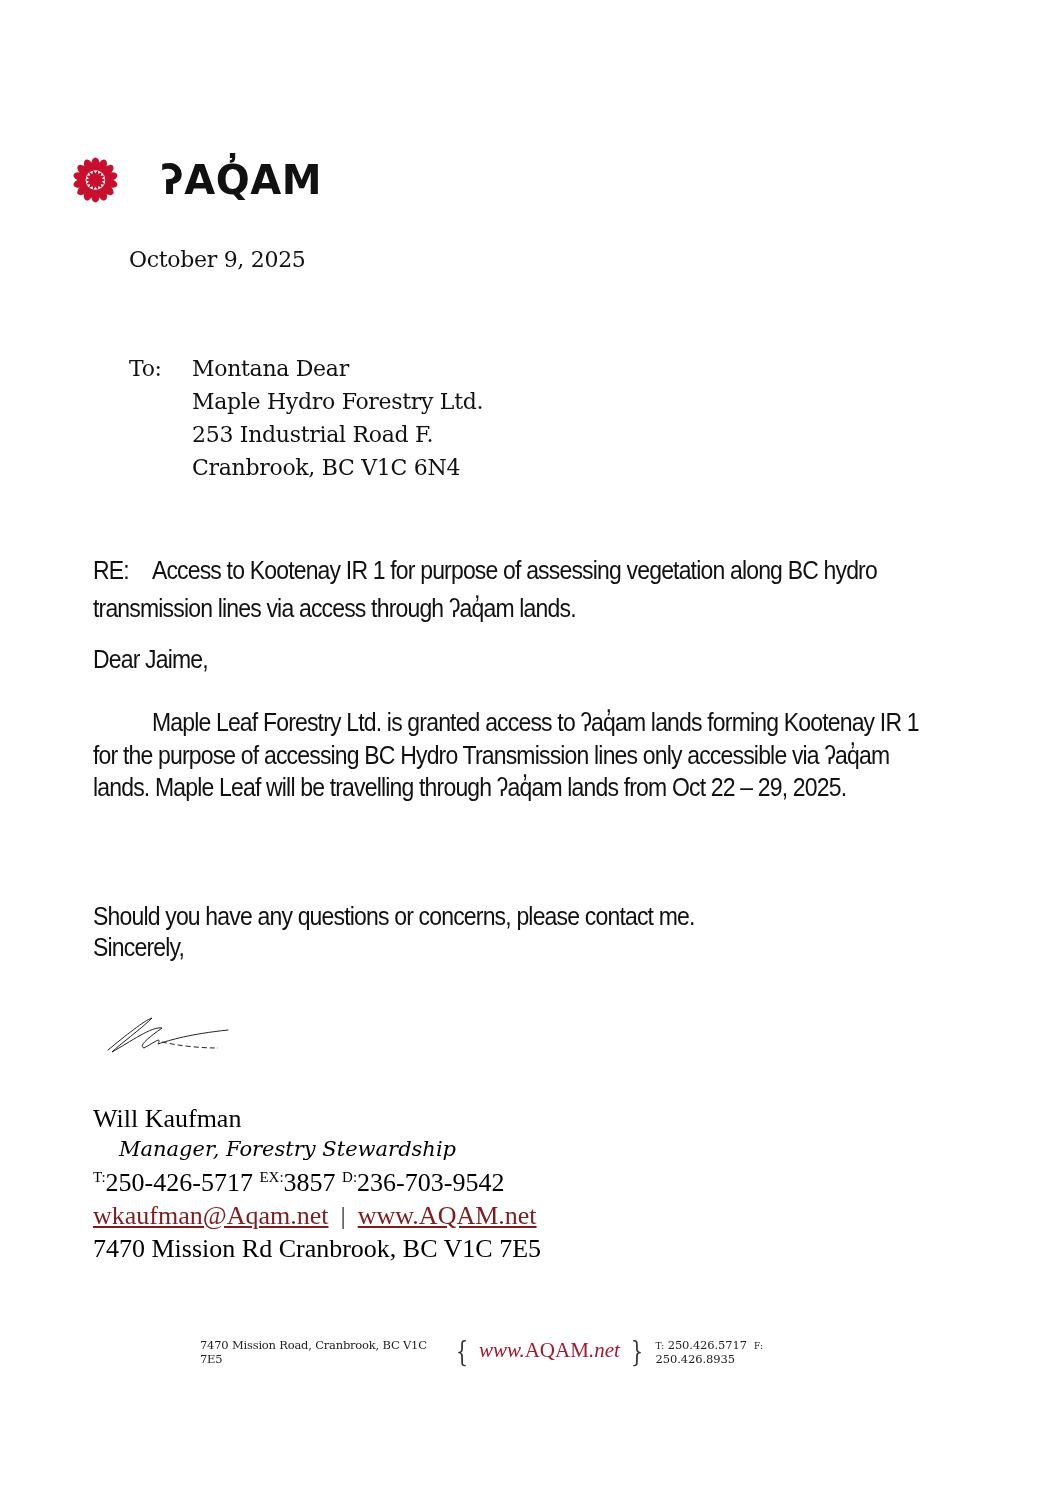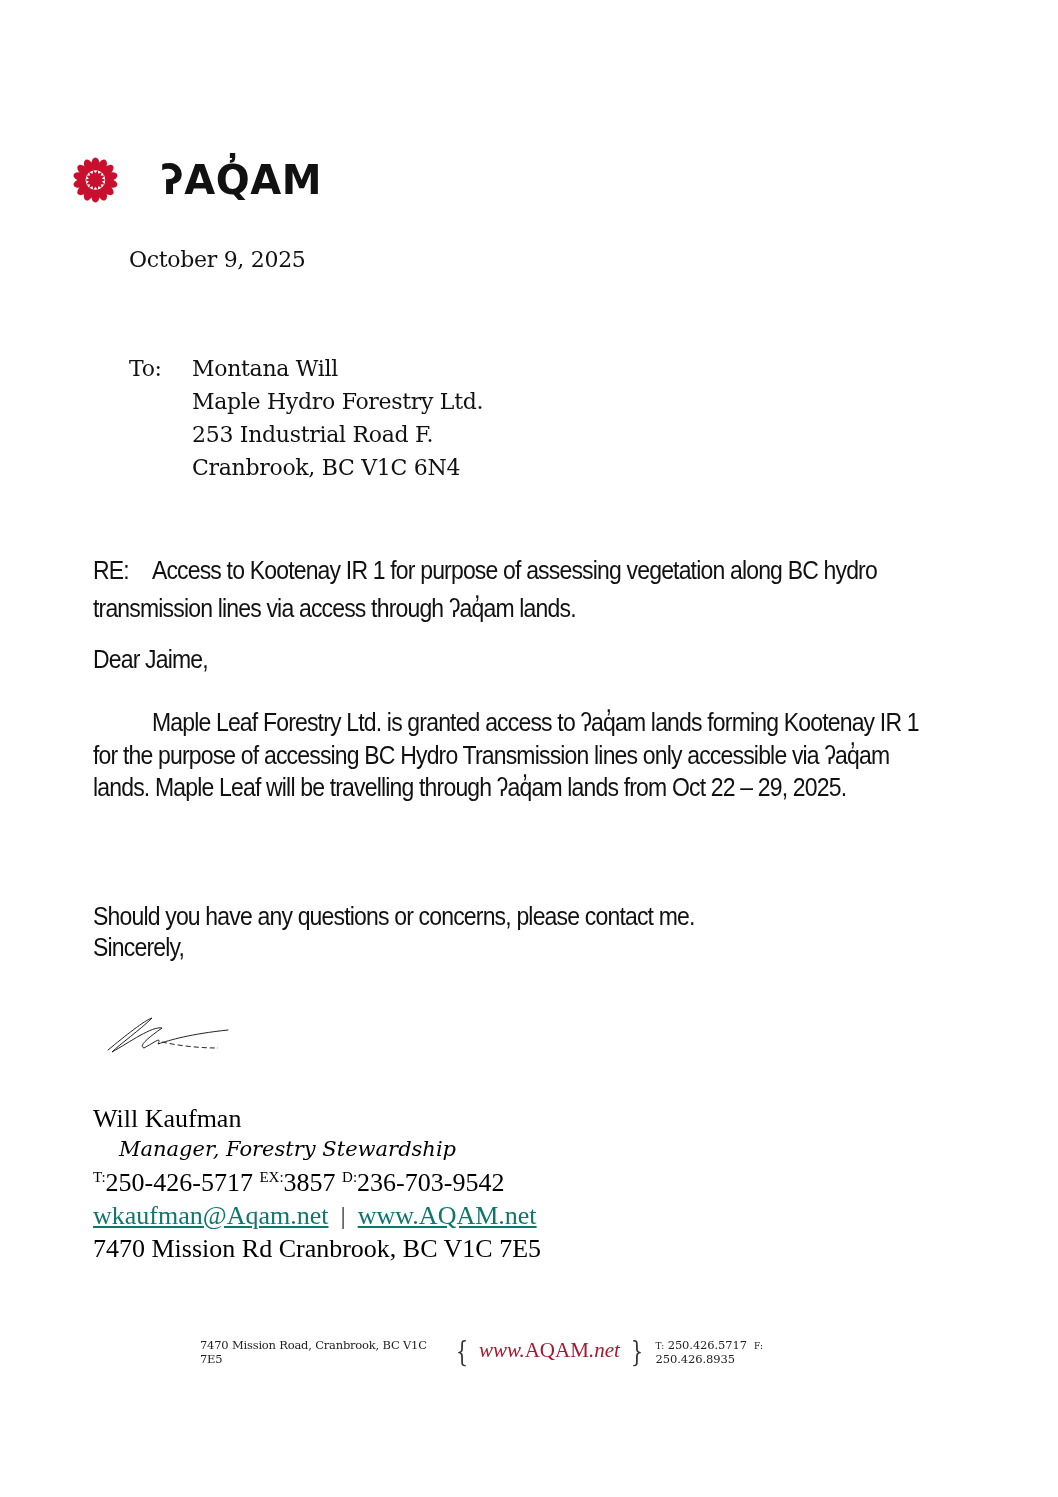--- a/index.html
+++ b/index.html
@@ -24,21 +24,21 @@
     #questions { left: 93px; top: 901px; line-height: 31px; }
 
     #signature { left: 100px; top: 1008px; width: 140px; height: 50px; }
 
     .sig-block { font-family: "Liberation Serif", serif; font-size: 26px; color: #000; }
     #sig-name { left: 93px; top: 1104px; }
     #sig-title { left: 91px; top: 1137px; font-style: italic; font-family: "DejaVu Serif", serif; font-size: 21px; margin-left: 28px; }
     #sig-phone { left: 93px; top: 1168px; }
     #sig-phone sup { font-size: 15px; vertical-align: 9px; }
     #sig-links { left: 93px; top: 1201px; }
-    #sig-links a { color: #0f766e; text-decoration: underline; }
+    #sig-links a { color: #7f1d1d; text-decoration: underline; }
     #sig-links .sep { margin: 0 12px; color: #333; }
     #sig-address { left: 93px; top: 1234px; }
 
     #footer { left: 200px; top: 1338px; width: 640px; display: flex; font-family: "DejaVu Serif", serif; color: #222; }
     #footer .addr { font-size: 11.5px; letter-spacing: -0.2px; }
     #footer .brace { font-size: 28px; font-weight: 300; color: #333; margin: 0 8px; line-height: 1; transform: scaleX(0.7); }
     #footer .web { font-family: "Liberation Serif", serif; font-size: 21px; color: #a3192f; font-style: italic; }
     #footer .web .caps { font-style: normal; }
     #footer .contact { font-size: 11.5px; letter-spacing: -0.1px; margin-left: 2px; }
     #footer .contact .lbl { font-size: 9px; }
@@ -78,21 +78,21 @@
       <polygon points="-5,-10 5,-10 0,-22" fill="#c8102e" transform="rotate(321.37142857142857)"></polygon>
       <polygon points="-5,-10 5,-10 0,-22" fill="#c8102e" transform="rotate(347.0857142857143)"></polygon>
       <circle r="13" fill="#c8102e"></circle>
     </svg>
   <span class="wordmark">ʔAQ̓AM</span>
 </div>
 
 <div id="date" class="abs cambria">October 9, 2025</div>
 
 <div id="to-label" class="abs cambria">To:</div>
-<div class="abs cambria to-line" style="top:356px;">Montana Will</div>
+<div class="abs cambria to-line" style="top:356px;">Montana Dear</div>
 <div class="abs cambria to-line" style="top:389px;">Maple Hydro Forestry Ltd.</div>
 <div class="abs cambria to-line" style="top:422px;">253 Industrial Road F.</div>
 <div class="abs cambria to-line" style="top:455px;">Cranbrook, BC V1C 6N4</div>
 
 <div id="re-block" class="abs calibri">
   <span class="re-label">RE:</span><span>Access to Kootenay IR 1 for purpose of assessing vegetation along BC hydro transmission lines via access through ʔaq̓am lands.</span>
 </div>
 
 <div id="salutation" class="abs calibri">Dear Jaime,</div>
 

